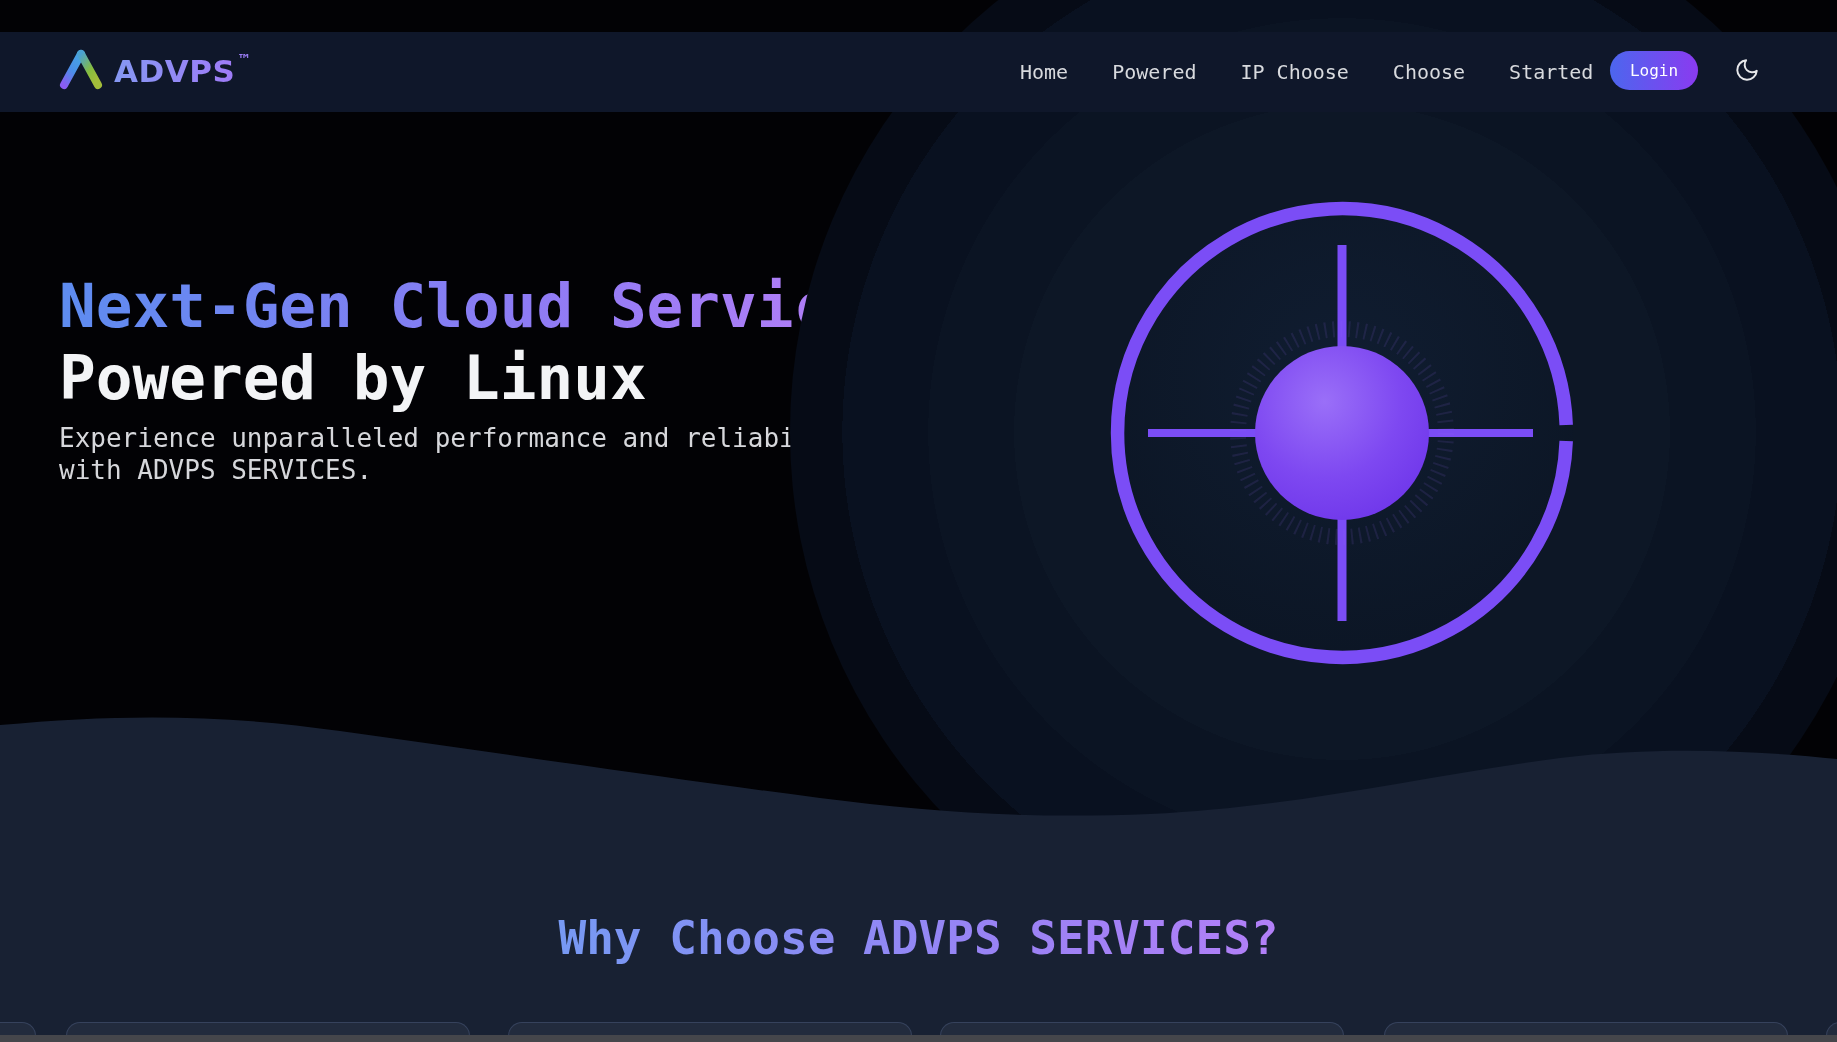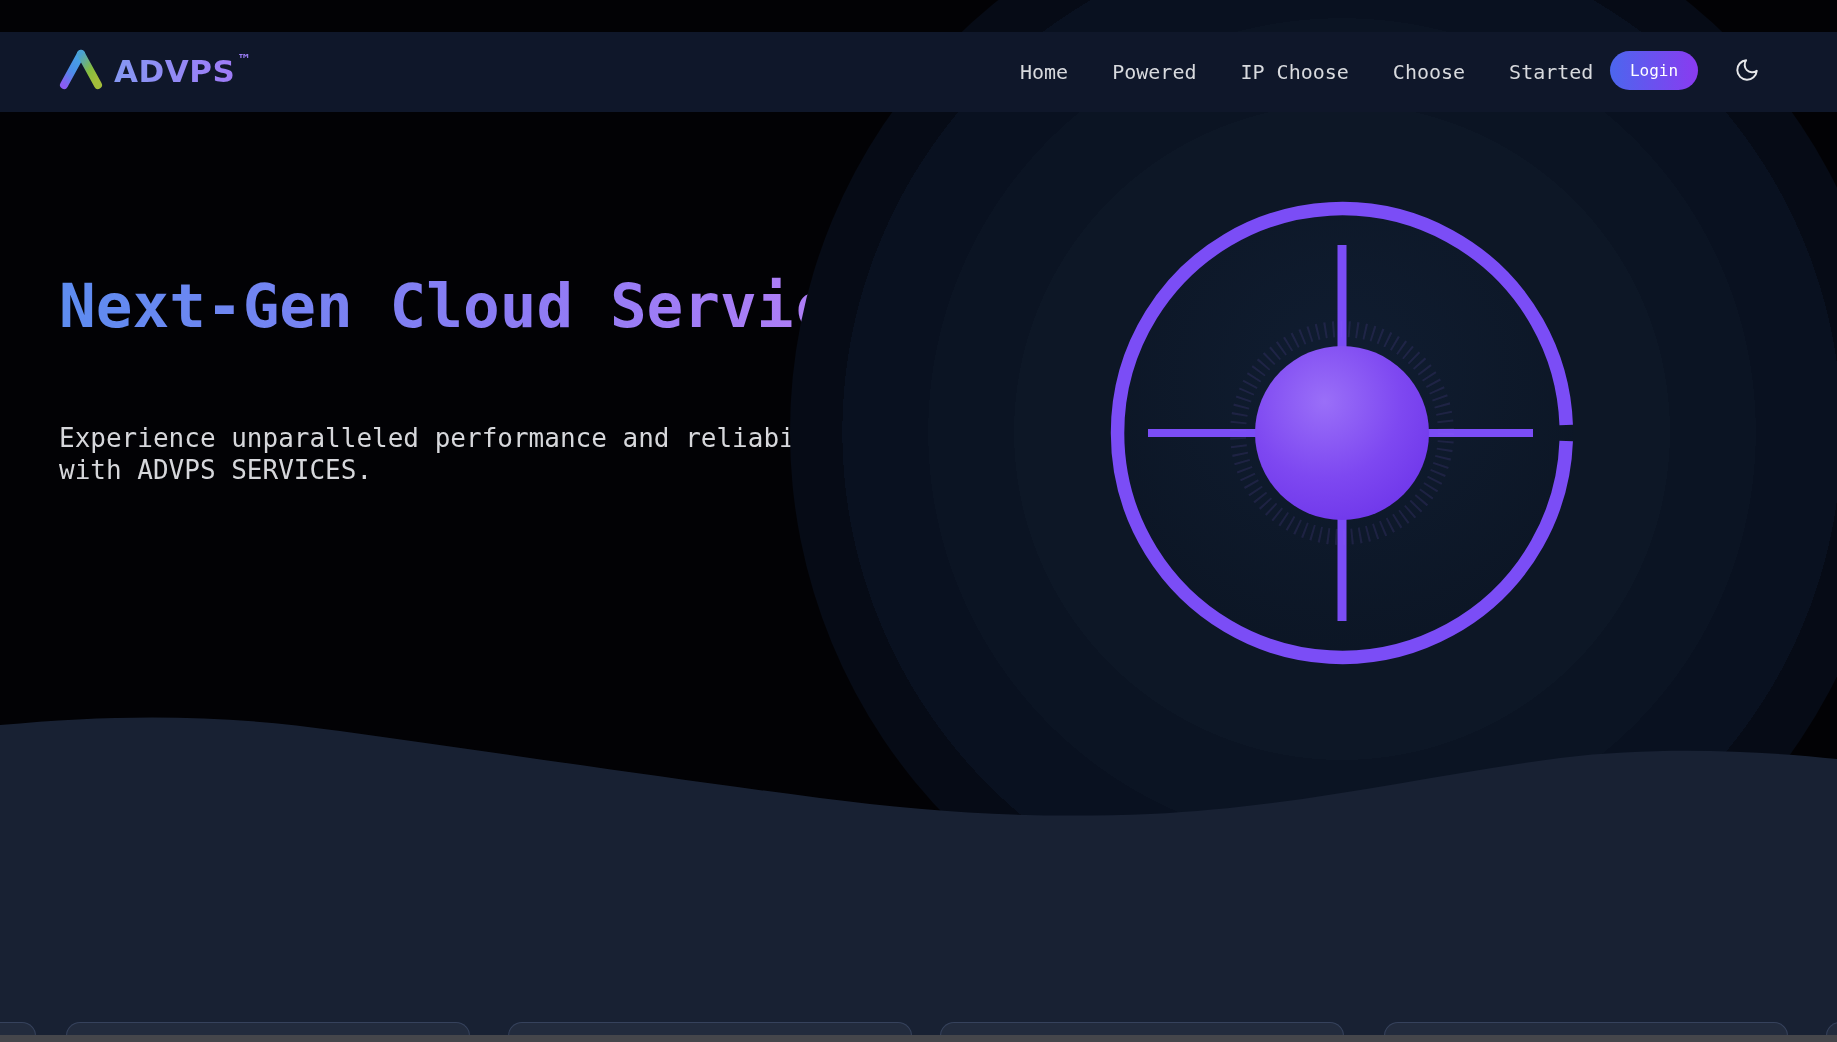--- a/index.html
+++ b/index.html
@@ -175,29 +175,31 @@
     <button class="login-btn">Login</button>
 
     <button class="moon-btn">
       <svg width="26" height="26" viewBox="0 0 24 24">
         <path d="M21 12.79A9 9 0 1 1 11.21 3 7 7 0 0 0 21 12.79z" fill="none" stroke="#e6e7ea" stroke-width="1.8" stroke-linecap="round" stroke-linejoin="round"></path>
       </svg>
     </button>
   </div>
 
   <h1 class="hero-title1">Next-Gen Cloud Services</h1>
+  <h1 class="hero-title2">Powered by Linux</h1>
   <p class="hero-subtitle">Experience unparalleled performance and reliability
 with ADVPS SERVICES.</p>
 
   <svg class="wave-svg" width="1837" height="442" viewBox="0 0 1837 442">
     <path d="M0,125 C120,114 220,114 340,131 C500,153 650,176 820,198
              C930,212 1030,219 1150,214 C1300,207 1420,176 1560,158
              C1660,146 1760,151 1837,159 L1837,442 L0,442 Z" fill="#182133"></path>
   </svg>
 
+  <h2 class="section-heading">Why Choose ADVPS SERVICES?</h2>
 
   <div class="card-stub" style="left:-100px; width:136px;"></div>
   <div class="card-stub" style="left:66px;   width:404px;"></div>
   <div class="card-stub" style="left:508px;  width:404px;"></div>
   <div class="card-stub" style="left:940px;  width:404px;"></div>
   <div class="card-stub" style="left:1384px; width:404px;"></div>
   <div class="card-stub" style="left:1826px; width:120px;"></div>
 
   <div class="bottom-strip"></div>
 </div>

